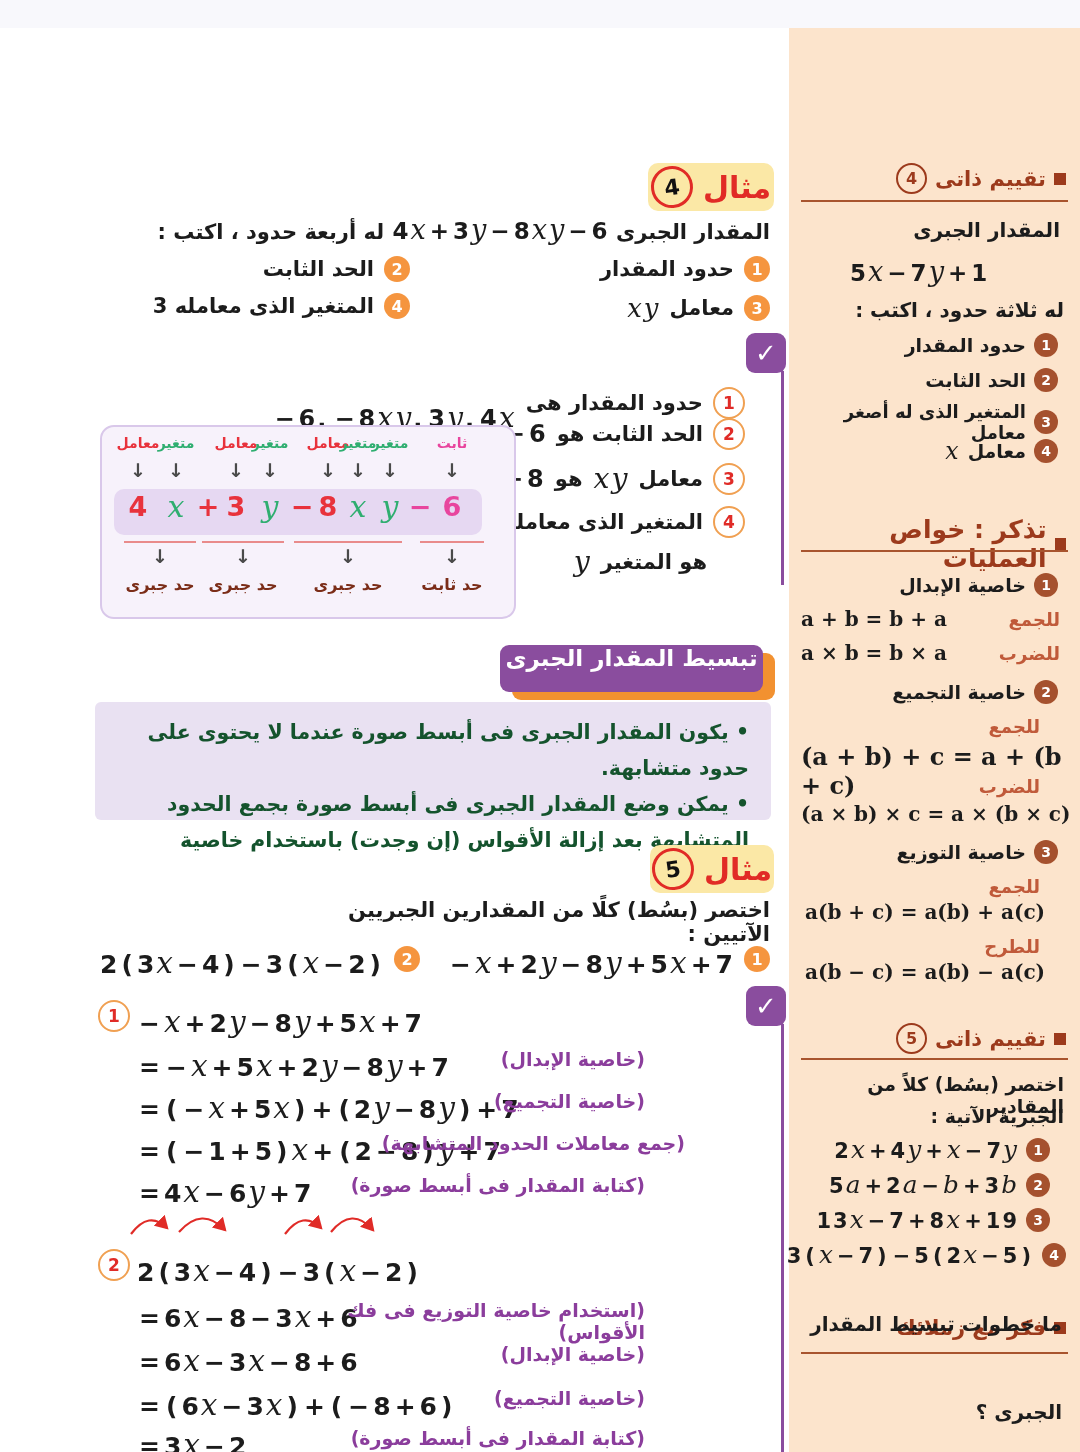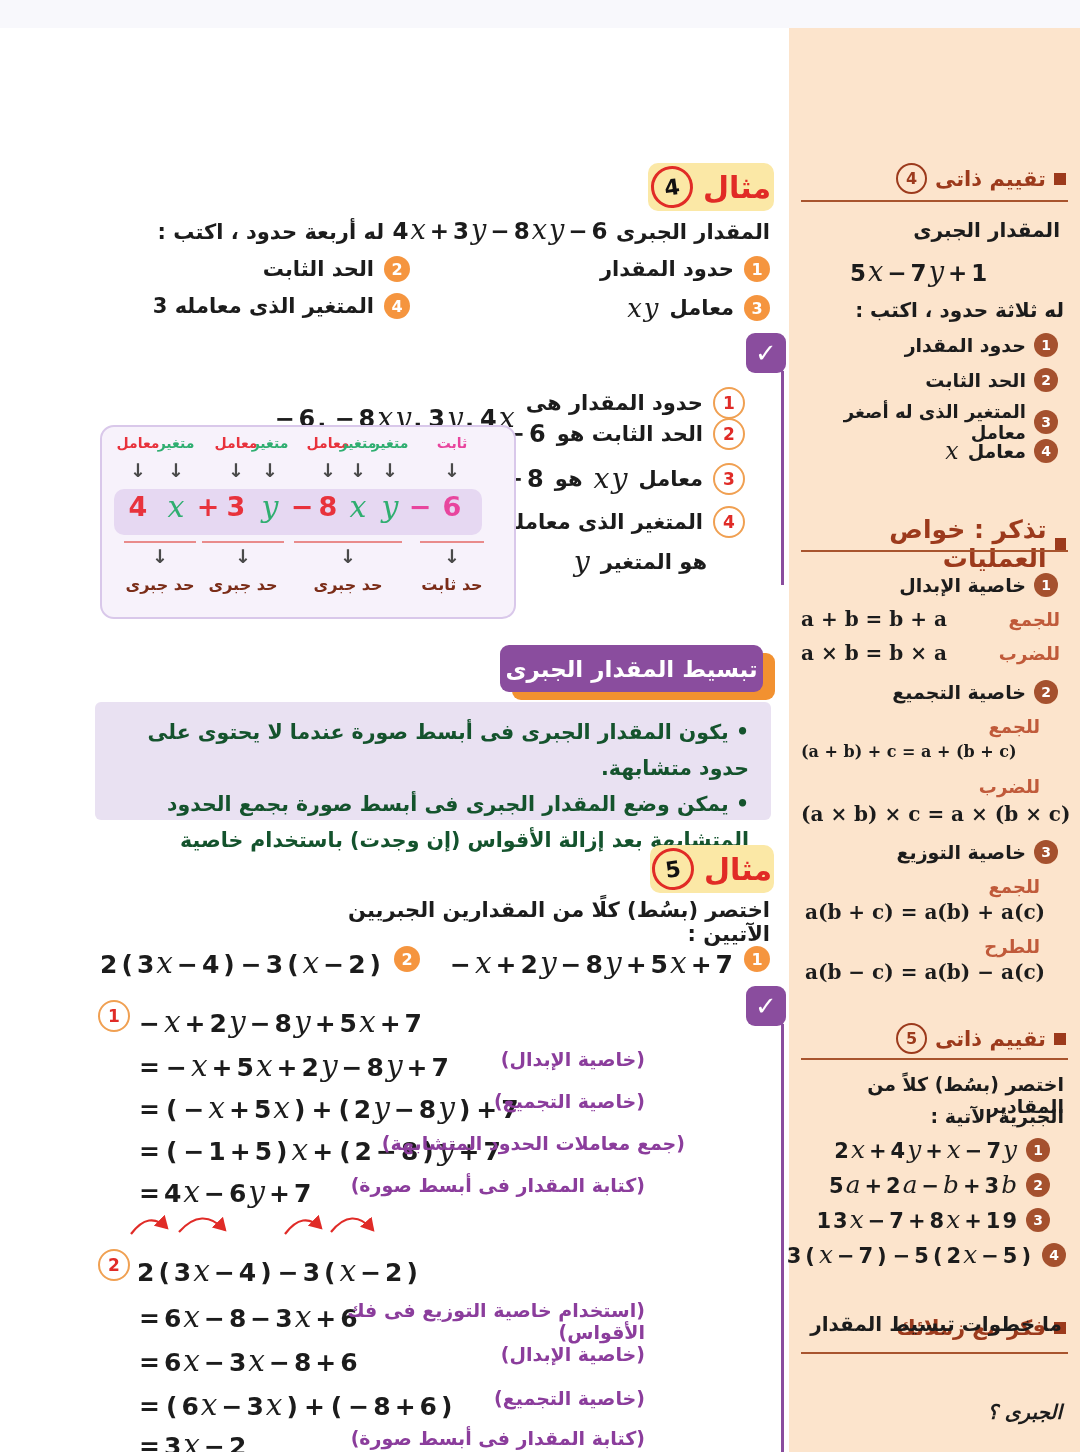--- a/index.html
+++ b/index.html
@@ -46,21 +46,21 @@
   .dtok{position:absolute;top:64px;transform:translateX(-50%);font-size:27px;font-weight:bold;}
   .dtok.v{font-family:"DejaVu Serif",serif;font-style:italic;font-weight:normal;font-size:30px;top:62px;}
   .dtop{position:absolute;top:8px;transform:translateX(-50%);font-size:14px;font-weight:bold;white-space:nowrap;}
   .darr{position:absolute;transform:translateX(-50%);color:#4a4a4a;font-size:19px;font-weight:bold;line-height:1;}
   .dund{position:absolute;top:114px;height:2px;background:#e98b8b;}
   .dterm{position:absolute;top:148px;transform:translateX(-50%);font-size:16px;font-weight:bold;color:#7b2d18;white-space:nowrap;direction:rtl;}
   .c-red{color:#e8323c}.c-green{color:#2fae70}.c-pink{color:#e8459e}
   
   #banner-orange{left:512px;top:653px;width:263px;height:47px;background:#f29130;border-radius:9px;}
   #banner{left:500px;top:645px;width:263px;height:47px;background:#8a4d9e;border-radius:9px;display:flex;
-          align-items:center;justify-content:center;color:#fff;font-size:23px;font-weight:bold;direction:rtl;}
+          align-items:flex-start;justify-content:center;color:#fff;font-size:23px;font-weight:bold;direction:rtl;}
   #infobox{left:95px;top:702px;width:676px;height:118px;background:#e9e1f2;border-radius:6px;direction:rtl;
            padding:12px 22px 0 22px;box-sizing:border-box;}
   .bullet{font-size:20.5px;font-weight:bold;color:#14532d;line-height:36px;text-align:right;}
   .eqline{font-size:25px;margin-top:8px;}
 </style>
 </head>
 <body>
 
 <div class="abs" style="left:0;top:0;width:1080px;height:28px;background:#f8f8fc;"></div>
 
@@ -111,21 +111,21 @@
   <div class="abs" style="left:12px;right:20px;top:613px;display:flex;direction:rtl;justify-content:space-between;align-items:center;">
     <span class="slabel">للضرب</span>
     <span class="seq" style="font-size:20px;">a × b = b × a</span>
   </div>
 
   <div class="abs sitem" style="right:22px;top:652px;">
     <span class="badge b-maroon">2</span>
     <span>خاصية التجميع</span>
   </div>
   <div class="abs slabel" style="right:40px;top:688px;">للجمع</div>
-  <div class="abs seq" style="left:12px;top:714px;font-size:16px;">(a + b) + c = a + (b + c)</div>
+  <div class="abs seq" style="left:12px;top:714px;font-size:24px;">(a + b) + c = a + (b + c)</div>
   <div class="abs slabel" style="right:40px;top:748px;">للضرب</div>
   <div class="abs seq" style="left:12px;top:774px;font-size:20px;">(a × b) × c = a × (b × c)</div>
 
   <div class="abs sitem" style="right:22px;top:812px;">
     <span class="badge b-maroon">3</span>
     <span>خاصية التوزيع</span>
   </div>
   <div class="abs slabel" style="right:40px;top:848px;">للجمع</div>
   <div class="abs seq" style="left:16px;top:872px;font-size:20px;">a(b + c) = a(b) + a(c)</div>
   <div class="abs slabel" style="right:40px;top:908px;">للطرح</div>
@@ -156,21 +156,21 @@
     <span class="badge b-maroon">4</span>
     <span class="math" style="font-size:21px;"><span class="mn">3</span><span class="mo">(</span><span class="mv">x</span><span class="mo">−</span><span class="mn">7</span><span class="mo">)</span><span class="mo">−</span><span class="mn">5</span><span class="mo">(</span><span class="mn">2</span><span class="mv">x</span><span class="mo">−</span><span class="mn">5</span><span class="mo">)</span></span>
   </div>
 
   <div class="abs shead" style="right:14px;top:1288px;">
     <span class="sq"></span>
     <span>فكر مع زملائك</span>
   </div>
   <div class="abs shr" style="left:12px;right:12px;top:1324px;"></div>
   <div class="abs ar" style="right:18px;top:1284px;font-size:20px;margin-left:20px;">ما خطوات تبسيط المقدار</div>
-  <div class="abs ar" style="right:18px;top:1372px;font-size:20px;font-style:italic;">الجبرى ؟</div>
+  <div class="abs ar" style="right:18px;top:1372px;font-size:20px;">الجبرى ؟</div>
 </div>
 
 <div class="abs exhead" style="left:648px;top:163px;width:126px;height:48px;">
   <span class="t">مثال</span>
   <span class="excirc">4</span>
 </div>
 
 <div class="abs ar" style="left:90px;top:214px;width:680px;text-align:right;font-size:21px;">
   <span>المقدار الجبرى</span>
   <span class="math" style="font-size:23px;"><span class="mn">4</span><span class="mv">x</span><span class="mo">+</span><span class="mn">3</span><span class="mv">y</span><span class="mo">−</span><span class="mn">8</span><span class="mv">x</span><span class="mv">y</span><span class="mo">−</span><span class="mn">6</span></span>

